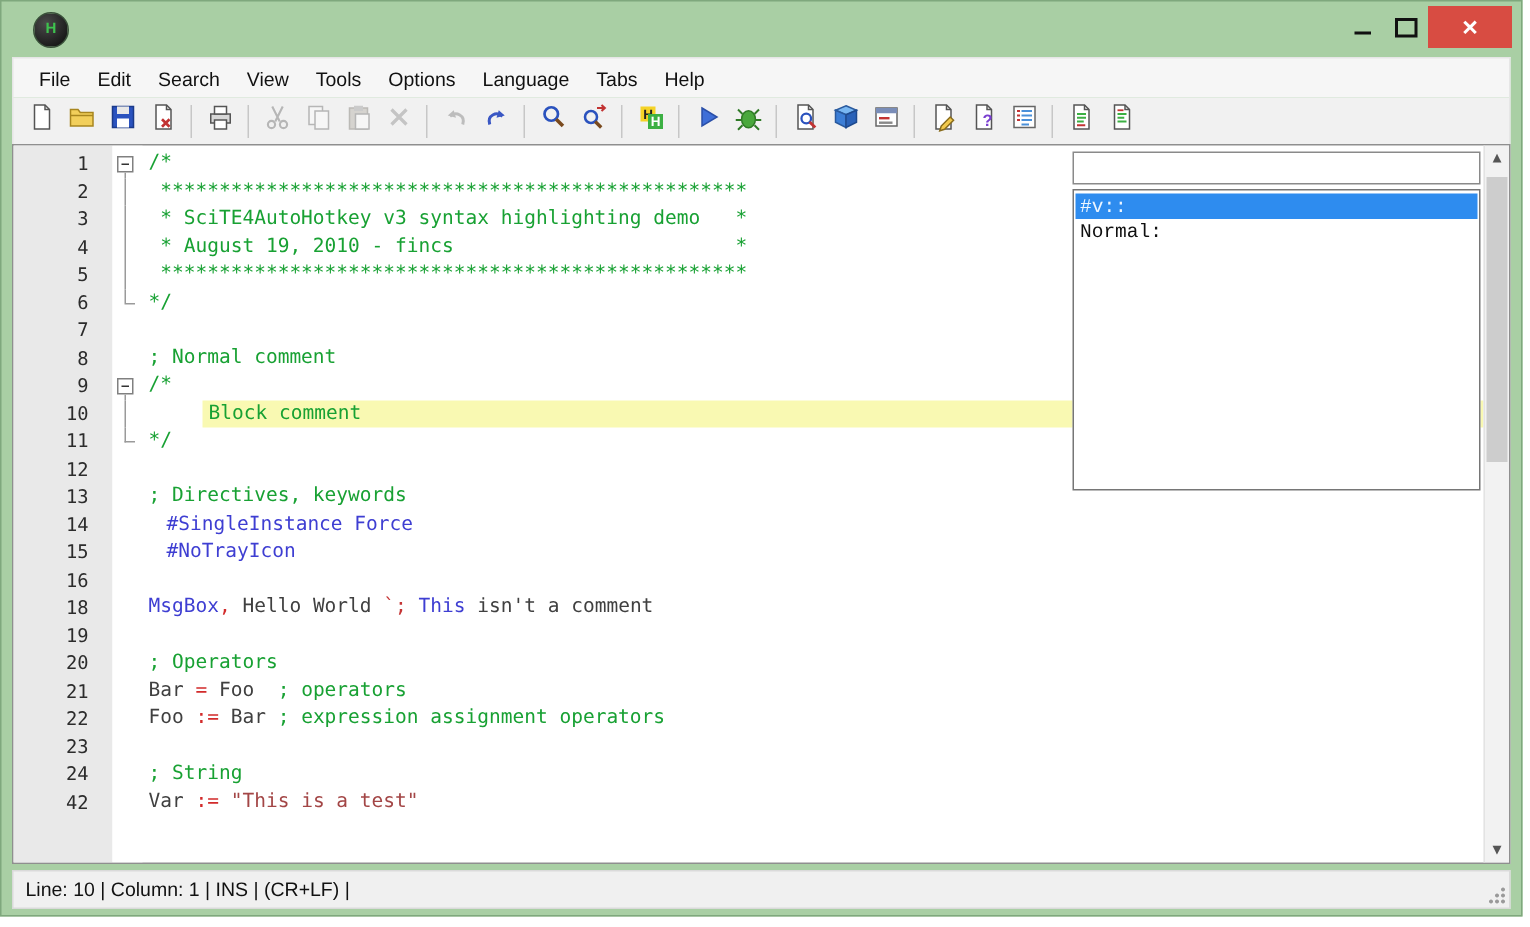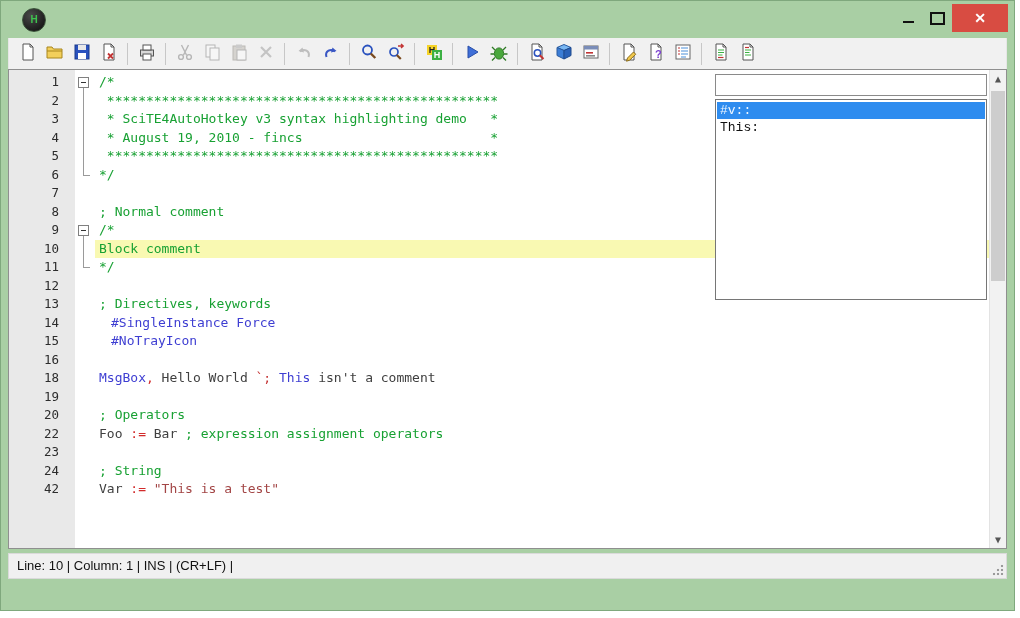--- a/index.html
+++ b/index.html
@@ -42,21 +42,21 @@
       font-size:12.5px;flex:none;}
   .fold{width:20px;flex:none;position:relative;}
   .fbox{position:absolute;left:3px;top:4px;width:11px;height:11px;border:1px solid #808080;
         background:#fff;box-sizing:border-box;z-index:2;}
   .fminus{position:absolute;left:2px;right:2px;top:4px;border-top:1px solid #333;}
   .ftail{position:absolute;left:8px;top:15px;bottom:0;width:1px;background:#9a9a9a;}
   .fline{position:absolute;left:8px;top:0;bottom:0;width:1px;background:#9a9a9a;}
   .fline.half{bottom:9px;}
   .fcorner{position:absolute;left:8px;top:9px;width:7px;height:1px;background:#9a9a9a;}
   .code{flex:1;white-space:pre;color:#404040;padding-left:4px;}
-  .row.current .code{background:#f9f9b2;}
+  .row.current .code{background:#f9f9b2;margin-left:40px;}
   .tk-comment{color:#18a133;}
   .tk-command{color:#3e3ed2;}
   .tk-directive{color:#3e3ed2;margin-left:12px;}
   .tk-operator{color:#d22b2b;}
   .tk-escape{color:#c53535;}
   .tk-string{color:#a34646;}
   .tk-text{color:#404040;}
   
   .popup{position:absolute;left:706px;top:4px;width:272px;z-index:10;}
   .popup-input{width:272px;height:22px;border:1px solid #8a8a8a;background:#fff;
@@ -100,20 +100,31 @@
           <span></span>
         </div>
       <div class="btn-max">
           <span></span>
         </div>
       <div class="btn-close">✕</div>
     </div>
   </div>
 
   <div class="client">
+    <div class="menubar">
+        <div class="menu-item">File</div>
+        <div class="menu-item">Edit</div>
+        <div class="menu-item">Search</div>
+        <div class="menu-item">View</div>
+        <div class="menu-item">Tools</div>
+        <div class="menu-item">Options</div>
+        <div class="menu-item">Language</div>
+        <div class="menu-item">Tabs</div>
+        <div class="menu-item">Help</div>
+      </div>
 
     <div class="toolbar">
         <div class="tb-btn">
           <span><svg width="20" height="20" viewBox="0 0 20 20">
               <path d="M5 2h7l3 3v13H5z" fill="#fff" stroke="#555"></path>
               <path d="M12 2v3h3" fill="none" stroke="#555"></path>
             </svg></span>
         </div>
         <div class="tb-btn">
           <span><svg width="20" height="20" viewBox="0 0 20 20">
@@ -401,20 +412,25 @@
             <div class="ln">19</div>
             <div class="fold"></div>
             <div class="code"></div>
           </div>
           <div class="row">
             <div class="ln">20</div>
             <div class="fold"></div>
             <div class="code"><span class="tk-comment">; Operators</span></div>
           </div>
           <div class="row">
+            <div class="ln">21</div>
+            <div class="fold"></div>
+            <div class="code"><span class="tk-text">Bar </span><span class="tk-operator">=</span><span class="tk-text"> Foo  </span><span class="tk-comment">; operators</span></div>
+          </div>
+          <div class="row">
             <div class="ln">22</div>
             <div class="fold"></div>
             <div class="code"><span class="tk-text">Foo </span><span class="tk-operator">:=</span><span class="tk-text"> Bar </span><span class="tk-comment">; expression assignment operators</span></div>
           </div>
           <div class="row">
             <div class="ln">23</div>
             <div class="fold"></div>
             <div class="code"></div>
           </div>
           <div class="row">
@@ -426,21 +442,21 @@
             <div class="ln">42</div>
             <div class="fold"></div>
             <div class="code"><span class="tk-text">Var </span><span class="tk-operator">:=</span><span class="tk-text"> </span><span class="tk-string">"This is a test"</span></div>
           </div>
         </div>
 
       <div class="popup">
         <input class="popup-input" value="" style="">
         <div class="popup-list">
             <div class="list-item selected">#v::</div>
-            <div class="list-item">This:</div>
+            <div class="list-item">Normal:</div>
           </div>
       </div>
 
       <div class="vscroll">
         <div class="sb-arrow up">▲</div>
         <div class="sb-thumb"></div>
         <div class="sb-arrow down">▼</div>
       </div>
     </div>
 

